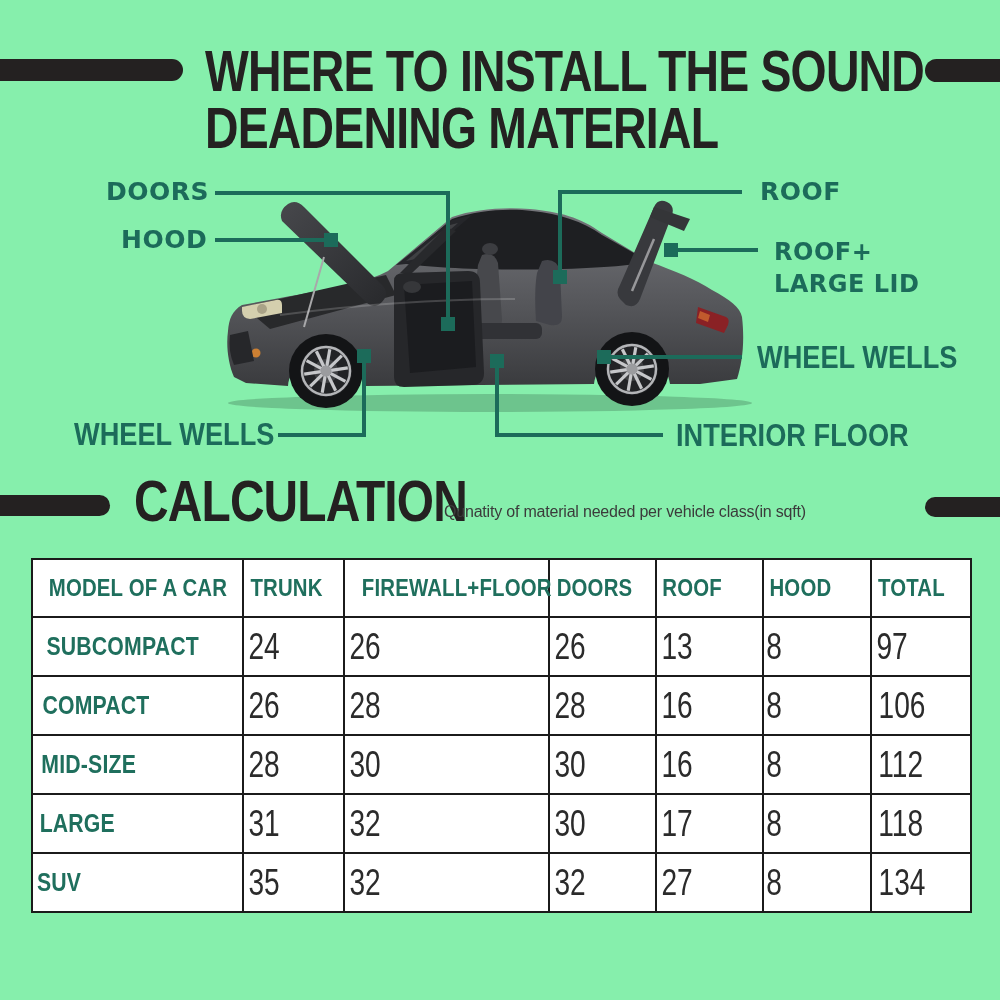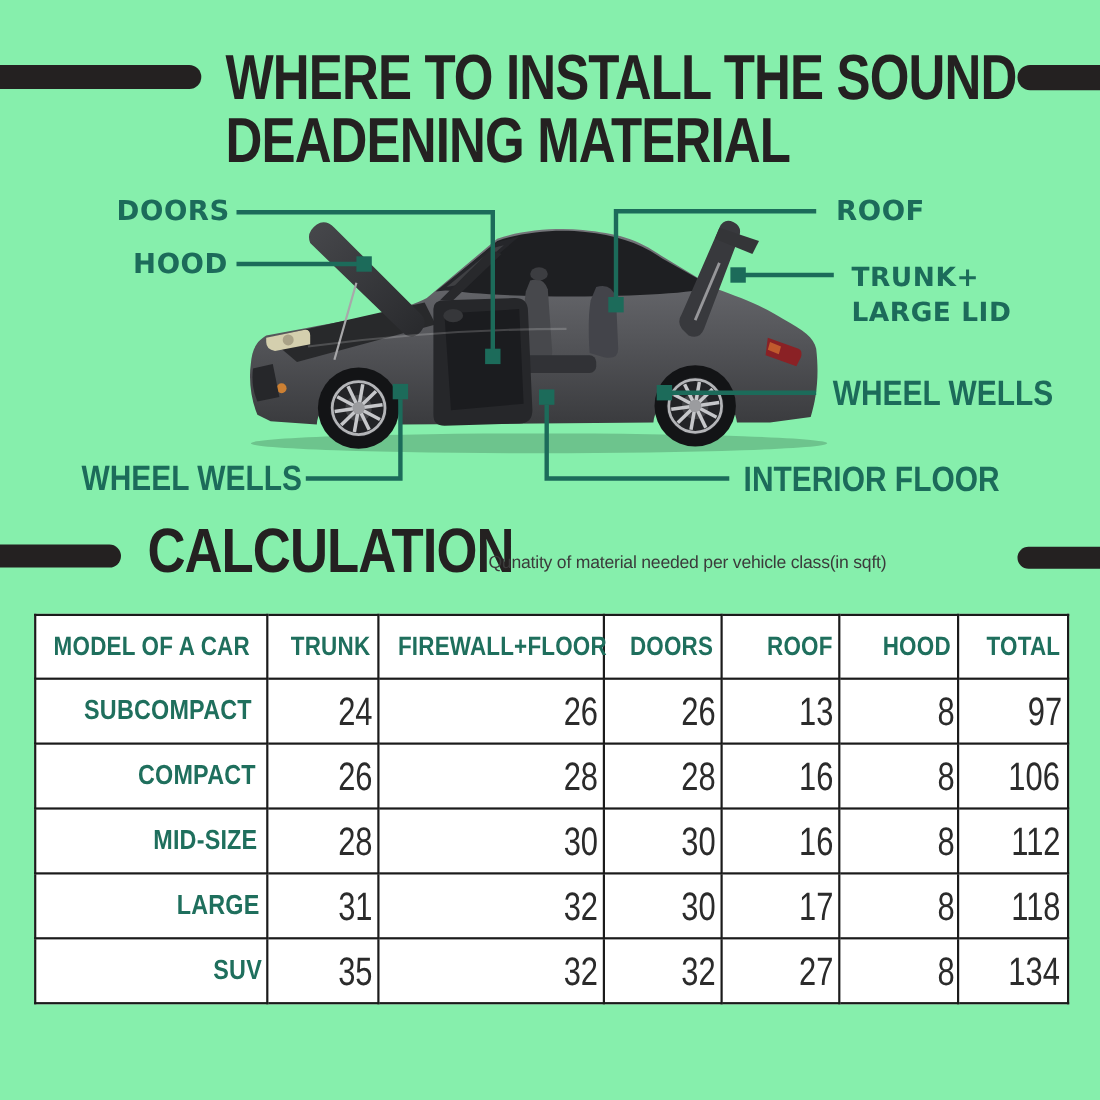--- a/index.html
+++ b/index.html
@@ -30,21 +30,21 @@
   
   .calc-title{position:absolute;left:134px;top:468px;color:#242121;font-weight:700;
               font-size:57px;letter-spacing:-1px;transform:scaleX(0.84);transform-origin:left top;
               white-space:nowrap;}
   .calc-sub{position:absolute;left:444px;top:503px;color:#3b3b3b;font-size:16px;
             letter-spacing:-0.2px;white-space:nowrap;}
 
   
   table.mat{position:absolute;left:31px;top:558px;width:939px;border-collapse:collapse;
             table-layout:fixed;background:#fff;}
-  table.mat th,table.mat td{border:2px solid #1b1b1b;text-align:right;vertical-align:middle;padding:0;}
+  table.mat th,table.mat td{border:2px solid #1b1b1b;text-align:left;vertical-align:middle;padding:0;}
   table.mat th{height:56px;}
   table.mat td{height:57px;}
   .hdr{display:inline-block;transform:scaleX(0.85);font-weight:700;color:#1F6F5D;
        font-size:24px;letter-spacing:0.2px;white-space:nowrap;font-family:"Liberation Sans",sans-serif;}
   .model{font-size:25px;}
   .num{display:inline-block;transform:scaleX(0.78);font-weight:400;color:#2b2b2b;
        font-size:36px;font-family:"Liberation Sans",sans-serif;}
 </style>
 </head>
 <body>
@@ -151,21 +151,21 @@
       <rect x="597" y="350" width="14" height="14"></rect>
       <rect x="357" y="349" width="14" height="14"></rect>
       <rect x="490" y="354" width="14" height="14"></rect>
     </g>
   </svg>
 
   <div class="lab" style="left:106px;top:178px;">DOORS</div>
   <div class="lab" style="left:121px;top:226px;">HOOD</div>
   <div class="lab" style="left:760px;top:178px;">ROOF</div>
   <div class="lab two" style="left:774px;top:236px;">
-    <div>TRUNK+</div>
+    <div>ROOF+</div>
     <div>LARGE LID</div>
   </div>
   <div class="cond" style="left:757px;top:339px;">WHEEL WELLS</div>
   <div class="cond" style="left:74px;top:416px;">WHEEL WELLS</div>
   <div class="cond" style="left:676px;top:417px;">INTERIOR FLOOR</div>
 
   <div class="bar r-cap" style="left:0;top:495px;width:110px;height:21px;"></div>
   <div class="bar l-cap" style="left:925px;top:497px;width:75px;height:20px;"></div>
   <div class="calc-title">CALCULATION</div>
   <div class="calc-sub">Qunatity of material needed per vehicle class(in sqft)</div>

